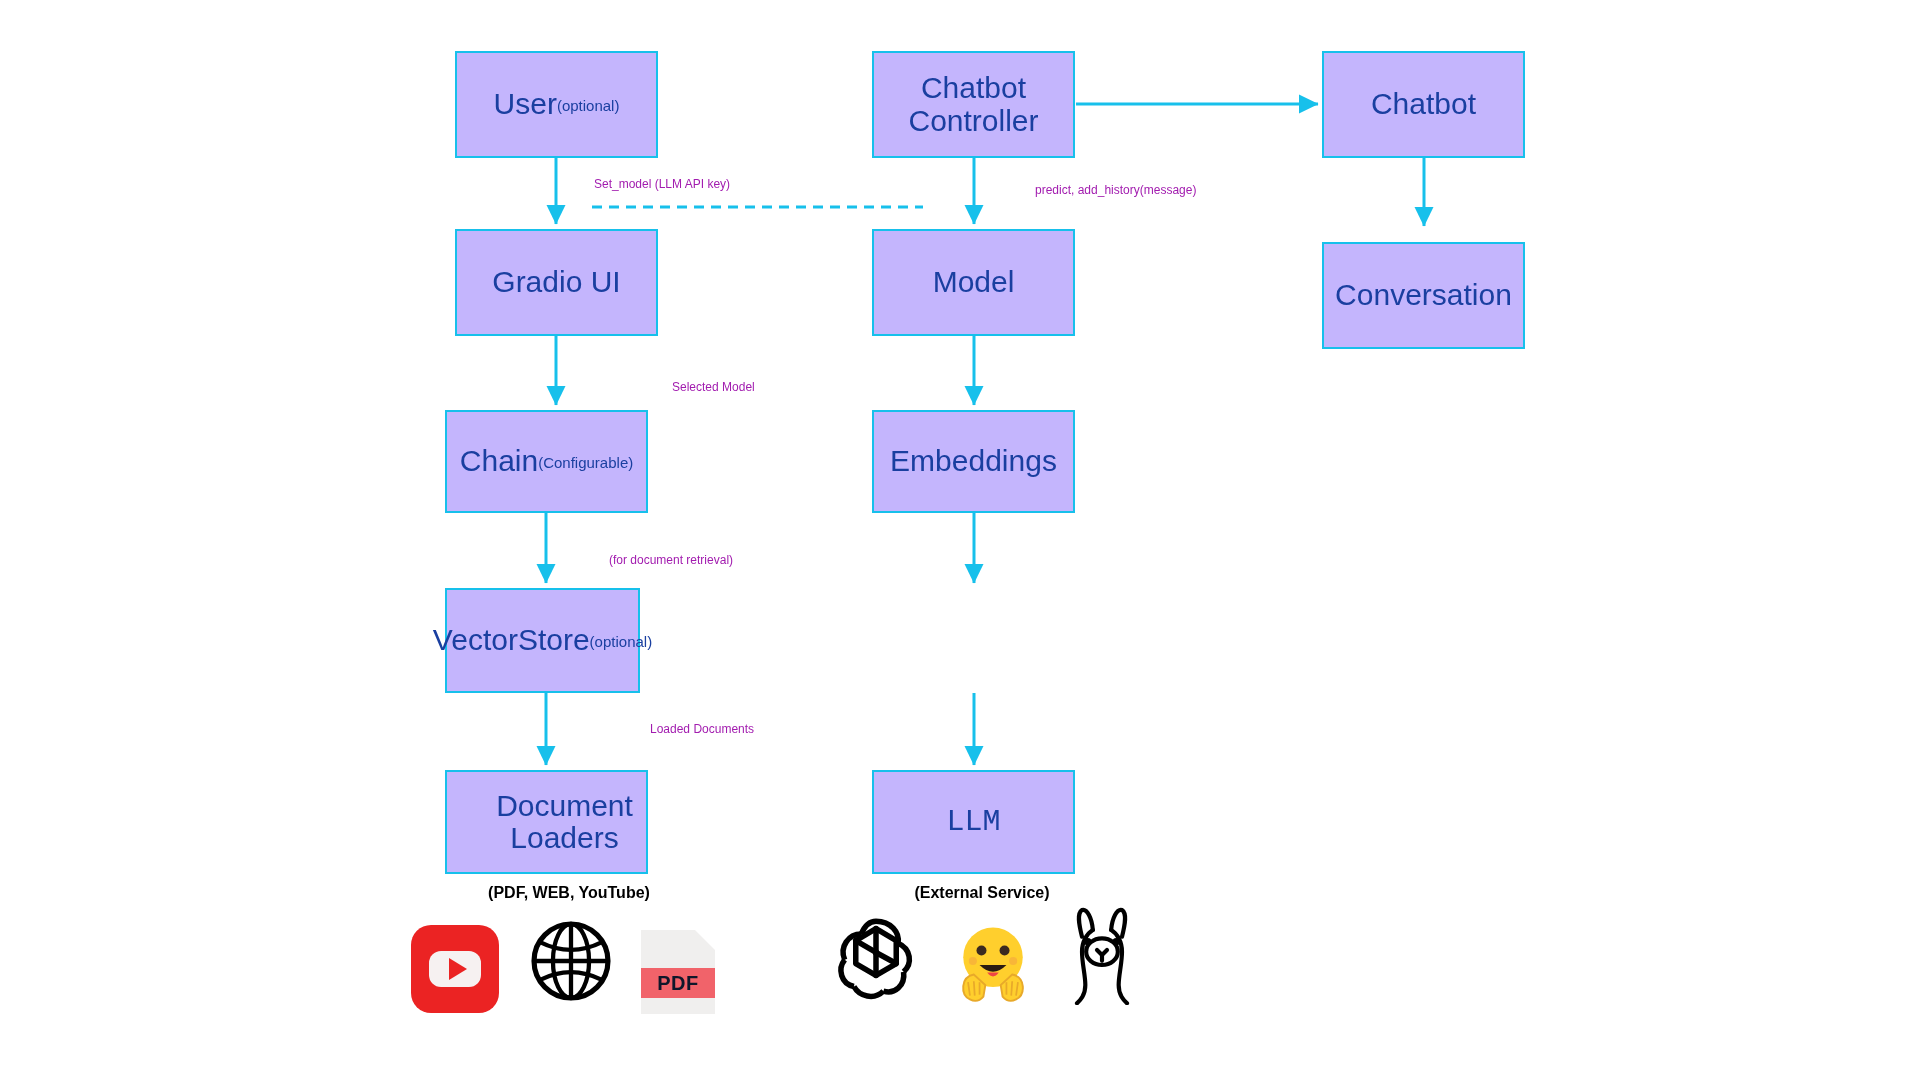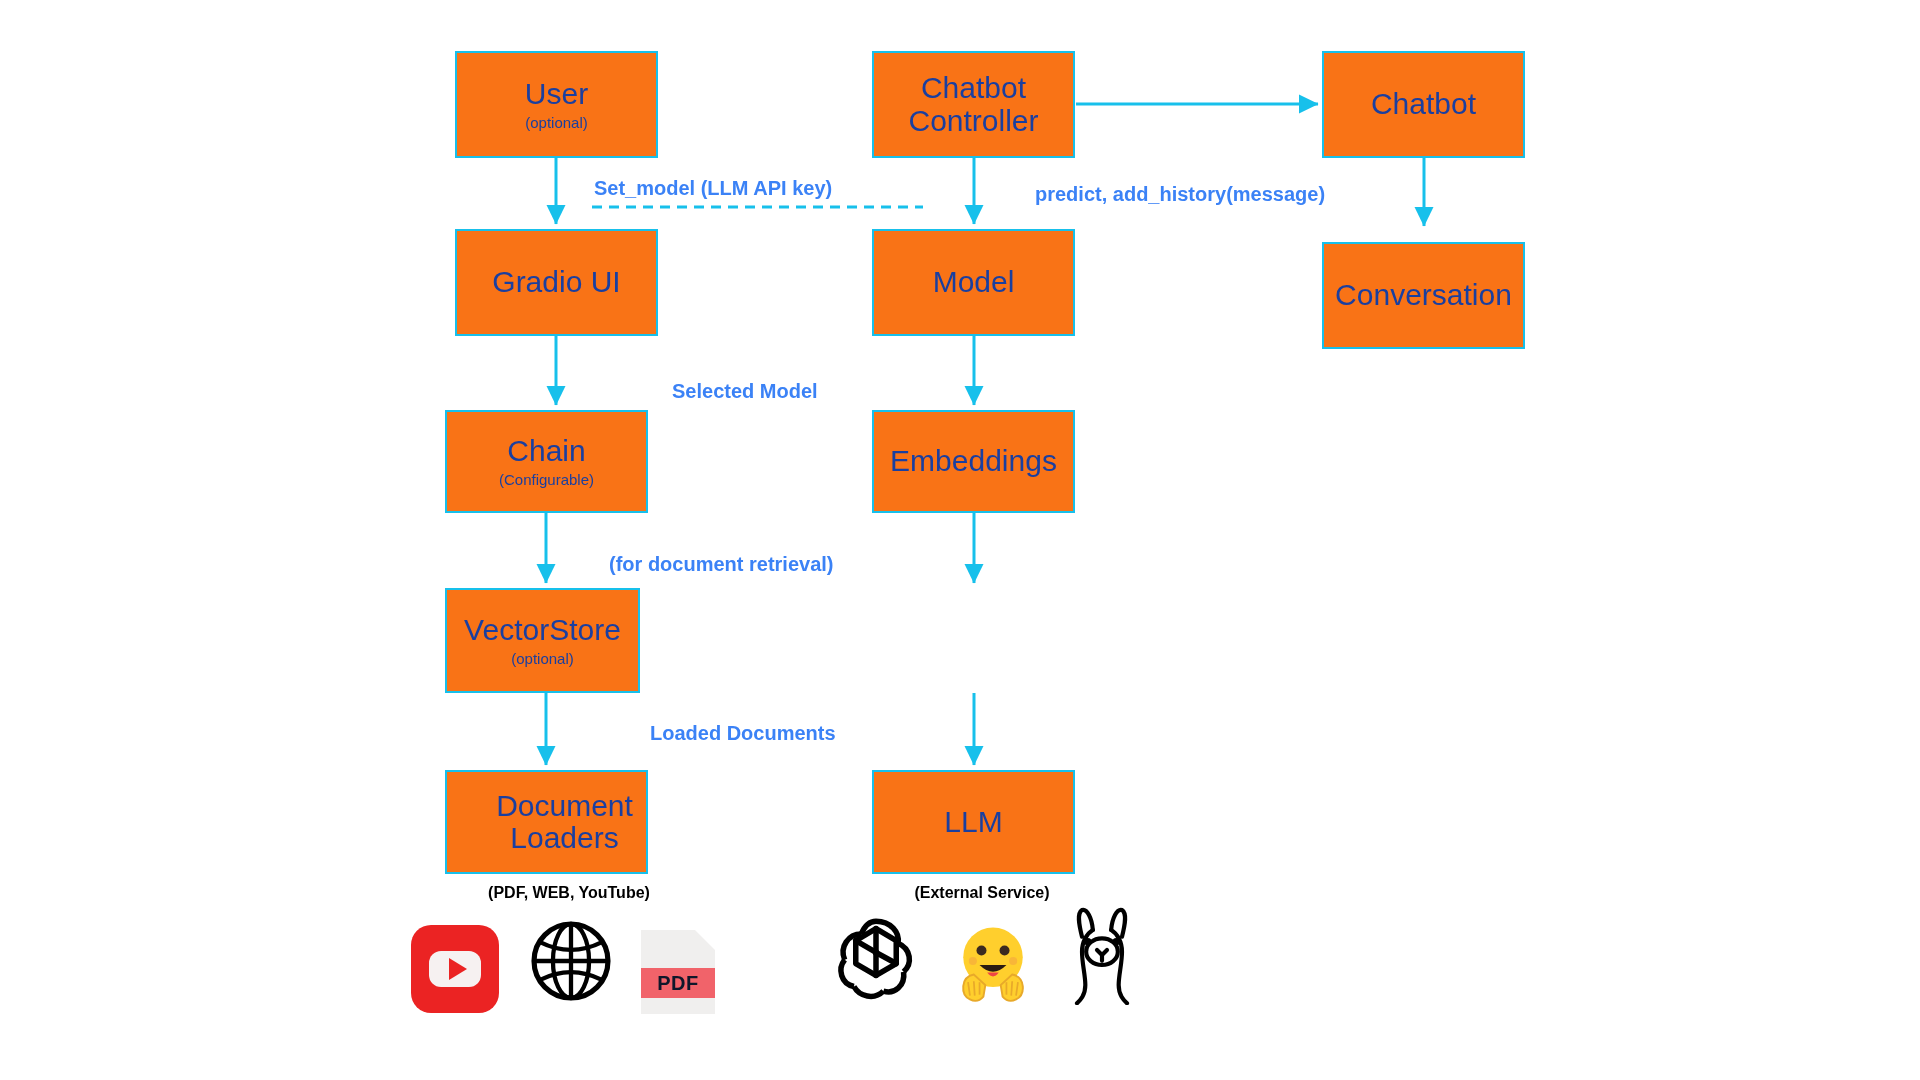--- a/index.html
+++ b/index.html
@@ -6,24 +6,24 @@
   html, body {
     width: 1920px; height: 1080px;
     background: #ffffff;
     font-family: "Liberation Sans", sans-serif;
     overflow: hidden;
   }
   #stage { position: relative; width: 1920px; height: 1080px; }
 
   .node {
     position: absolute;
-    background: #f97316;
+    background: #c4b5fd;
     border: 2px solid #17c0eb;
     display: flex;
-    flex-direction: column;
+    flex-direction: row;
     align-items: center;
     justify-content: center;
     line-height: 1.08;
   }
   .node .title {
     color: #1a3fa0;
     font-size: 30px;
     font-weight: 400;
     text-align: center;
     white-space: pre-line;
@@ -31,23 +31,23 @@
   .node .sub {
     color: #1a3fa0;
     font-size: 15px;
     font-weight: 400;
     margin-top: 4px;
     text-align: center;
   }
 
   .edge-label {
     position: absolute;
-    color: #3b82f6;
-    font-size: 20px;
-    font-weight: bold;
+    color: #a21caf;
+    font-size: 12px;
+    font-weight: normal;
     white-space: nowrap;
   }
   .under-label {
     position: absolute;
     color: #000000;
     font-size: 16px;
     font-weight: bold;
     white-space: nowrap;
     text-align: center;
   }
@@ -168,21 +168,21 @@
 
   <div class="node" style="left:872px; top:229px; width:203px; height:107px;">
     <div class="title">Model</div>
   </div>
 
   <div class="node" style="left:872px; top:410px; width:203px; height:103px;">
     <div class="title">Embeddings</div>
   </div>
 
 
-  <div class="node" style="left:872px; top:770px; width:203px; height:104px;">
+  <div class="node" style="left:872px; top:770px; width:203px; height:104px;font-family:Liberation Mono, monospace;">
     <div class="title">LLM</div>
   </div>
 
   <div class="node" style="left:1322px; top:51px; width:203px; height:107px;">
     <div class="title">Chatbot</div>
   </div>
 
   <div class="node" style="left:1322px; top:242px; width:203px; height:107px;">
     <div class="title">Conversation</div>
   </div>

